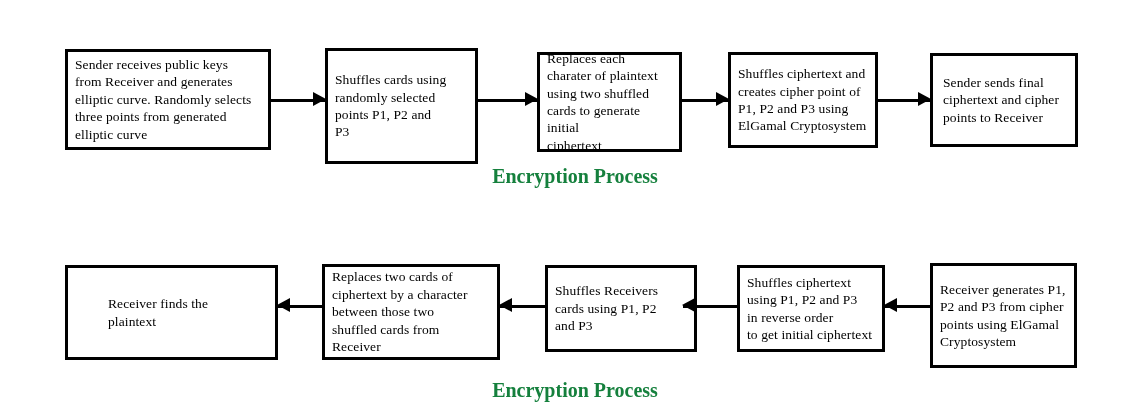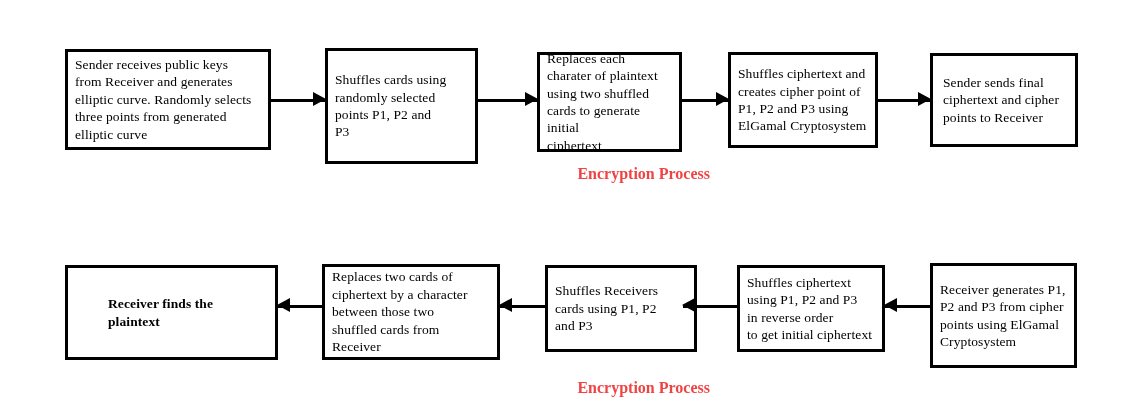--- a/index.html
+++ b/index.html
@@ -71,23 +71,23 @@
     left: -1px;
     transform: translateY(-50%);
     border-top: 7px solid transparent;
     border-bottom: 7px solid transparent;
     border-right: 13px solid #000000;
   }
 
   .caption {
     position: absolute;
     font-weight: bold;
-    font-size: 16px;
-    color: #ef4444;
-    text-align: right;
+    font-size: 20px;
+    color: #15803d;
+    text-align: center;
     white-space: nowrap;
   }
 </style>
 </head>
 <body>
 
 <div id="canvas">
 
   <div class="flow-box pad-left align-mid" style="left:65px; top:49px; width:206px; height:101px;">
     <span class="box-text">Sender receives public keys
@@ -140,21 +140,21 @@
   </div>
 
   <div class="flow-box pad-center align-mid" style="left:930px; top:53px; width:148px; height:94px;">
     <span class="box-text" style="padding-left:10px;">Sender sends final
 ciphertext and cipher
 points to Receiver</span>
   </div>
 
   <div class="caption" style="left:440px; top:165px; width:270px;">Encryption Process</div>
 
-  <div class="flow-box pad-center align-mid" style="left:65px; top:265px; width:213px; height:95px;font-weight:bold;">
+  <div class="flow-box pad-center align-mid" style="left:65px; top:265px; width:213px; height:95px;">
     <span class="box-text" style="padding-left:40px;">Receiver finds the
 plaintext</span>
   </div>
 
   <div class="connector left" style="left:278px; top:305px; width:44px;">
     <span class="shaft" style="width:44px;"></span>
     <span class="head"></span>
   </div>
 
   <div class="flow-box pad-left align-mid" style="left:322px; top:264px; width:178px; height:96px;">

